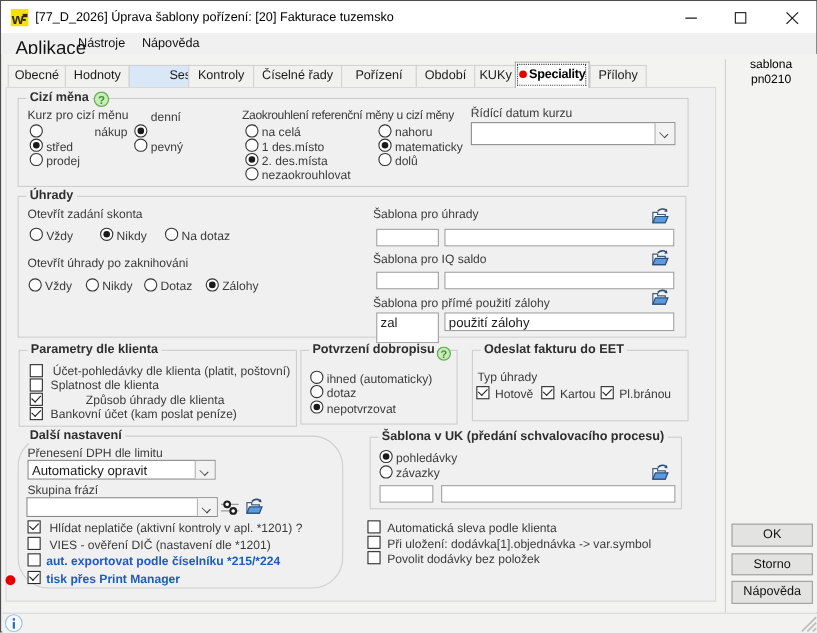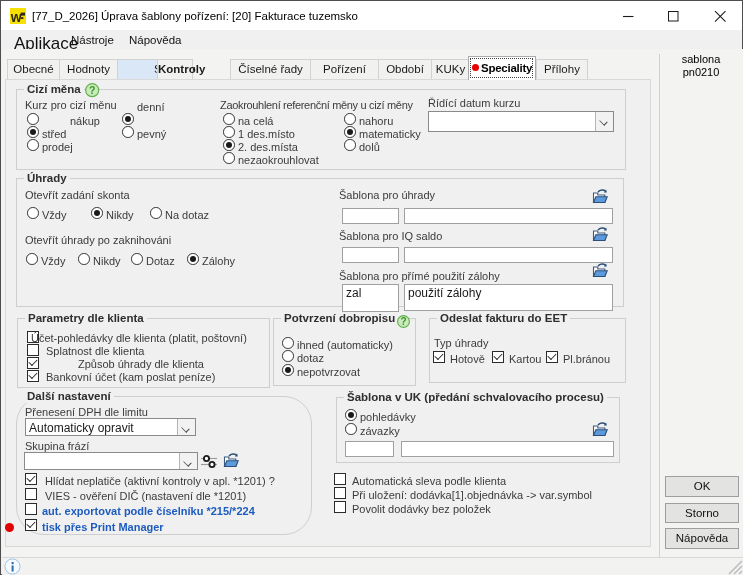--- a/index.html
+++ b/index.html
@@ -56,21 +56,21 @@
   <div class="abs" style="left:4px;top:78px;width:646px;height:468px;border:1px solid #d9d9d9;background:#f0f0f0;box-sizing:border-box;"></div>
 
   <div id="tabs">
     <style>
       .tab{position:absolute;top:58px;height:20px;border:1px solid #d2d2d2;border-bottom:none;
         background:#f1f1f0;box-sizing:border-box;text-align:center;font-size:11.5px;line-height:19px;color:#1a1a1a;}
     </style>
     <div class="tab" style="left:6px;width:53px;">Obecné</div>
     <div class="tab" style="left:58px;width:59px;">Hodnoty</div>
     <div class="tab" style="left:116px;width:55px;background:#d9e7f6;padding-left:36px;">Sestavy</div>
-    <div class="tab" style="left:156px;width:36px;font-weight:bold;">Kontroly</div>
+    <div class="tab" style="left:170px;width:60px;">Kontroly</div>
     <div class="tab" style="left:229px;width:81px;">Číselné řady</div>
     <div class="tab" style="left:309px;width:69px;">Pořízení</div>
     <div class="tab" style="left:377px;width:54px;">Období</div>
     <div class="tab" style="left:430px;width:39px;">KUKy</div>
     <div class="tab" style="left:535px;width:52px;">Přílohy</div>
     <div class="abs" style="left:467px;top:55px;width:68px;height:24px;border:1px solid #ababab;border-bottom:none;background:#ffffff;box-sizing:border-box;"></div>
     <div class="abs" style="left:469px;top:57px;width:63px;height:20px;border:1px dotted #444;box-sizing:border-box;"></div>
     <div class="abs" style="left:471px;top:63px;width:7px;height:7px;border-radius:50%;background:#e80000;"></div>
     <div class="abs" style="left:480px;top:61px;font-size:11.5px;font-weight:bold;color:#000;line-height:13px;letter-spacing:-0.25px;">Speciality</div>
   </div>
@@ -106,21 +106,21 @@
 
   <div class="grp" style="left:15px;top:88px;width:608px;height:79px;">
     <span class="gt">Cizí měna</span>
     <svg class="abs" style="left:68px;top:-7.5px" width="15" height="15">
       <circle cx="7.2" cy="7.2" r="6.5" fill="#c9ecba" stroke="#63b050" stroke-width="1.2"></circle>
       <text x="7.2" y="11.4" font-size="10.5" font-weight="bold" fill="#3f8f2f" text-anchor="middle">?</text>
     </svg>
   </div>
   <div class="lbl" style="left:24px;top:98px;">Kurz pro cizí měnu</div>
   <div class="rad" style="left:26px;top:112px;"></div>
-      <div class="lbl" style="left:33px;top:114px;padding-left:36px;">nákup</div>
+      <div class="lbl" style="left:49px;top:114px;padding-left:36px;">nákup</div>
   <div class="rad sel" style="left:26px;top:125px;"></div>
       <div class="lbl" style="left:41px;top:127px;">střed</div>
   <div class="rad" style="left:26px;top:138px;"></div>
       <div class="lbl" style="left:41px;top:140px;">prodej</div>
   <div class="rad sel" style="left:121px;top:112px;"></div>
       <div class="lbl" style="left:136px;top:100px;">denní</div>
   <div class="rad" style="left:121px;top:125px;"></div>
       <div class="lbl" style="left:136px;top:127px;">pevný</div>
   <div class="lbl" style="left:219px;top:98px;letter-spacing:-0.32px;">Zaokrouhlení referenční měny u cizí měny</div>
   <div class="rad" style="left:222px;top:112px;"></div>
@@ -172,27 +172,27 @@
   <svg class="abs" style="left:590px;top:225px" width="19" height="17">
         <use href="#fold"></use>
       </svg>
   <div class="inp" style="left:341px;top:246px;width:57px;height:16px;"></div>
   <div class="inp" style="left:403px;top:246px;width:209px;height:16px;"></div>
   <div class="lbl" style="left:338px;top:269px;">Šablona pro přímé použití zálohy</div>
   <svg class="abs" style="left:590px;top:261px" width="19" height="17">
         <use href="#fold"></use>
       </svg>
   <div class="inp" style="left:341px;top:283px;width:57px;height:28px;">zal</div>
-  <div class="inp" style="left:403px;top:283px;width:209px;height:27px;">použití zálohy</div>
+  <div class="inp" style="left:403px;top:283px;width:209px;height:17px;">použití zálohy</div>
 
   <div class="grp" style="left:16px;top:317px;width:251px;height:68px;">
     <span class="gt">Parametry dle klienta</span>
   </div>
   <div class="cb" style="left:26px;top:330px;"></div>
-      <div class="lbl" style="left:30px;top:331px;">Účet-pohledávky dle klienta (platit, poštovní)</div>
+      <div class="lbl" style="left:47px;top:331px;">Účet-pohledávky dle klienta (platit, poštovní)</div>
   <div class="cb" style="left:26px;top:343px;"></div>
       <div class="lbl" style="left:45px;top:344px;">Splatnost dle klienta</div>
   <div class="cb ck" style="left:26px;top:356px;"></div>
       <div class="lbl" style="left:45px;top:357px;margin-left:32px;">Způsob úhrady dle klienta</div>
   <div class="cb ck" style="left:26px;top:369px;"></div>
       <div class="lbl" style="left:45px;top:370px;">Bankovní účet (kam poslat peníze)</div>
 
   <div class="grp" style="left:272px;top:317px;width:141px;height:66px;">
     <span class="gt">Potvrzení dobropisu</span>
     <svg class="abs" style="left:123px;top:-4px" width="14" height="14">

